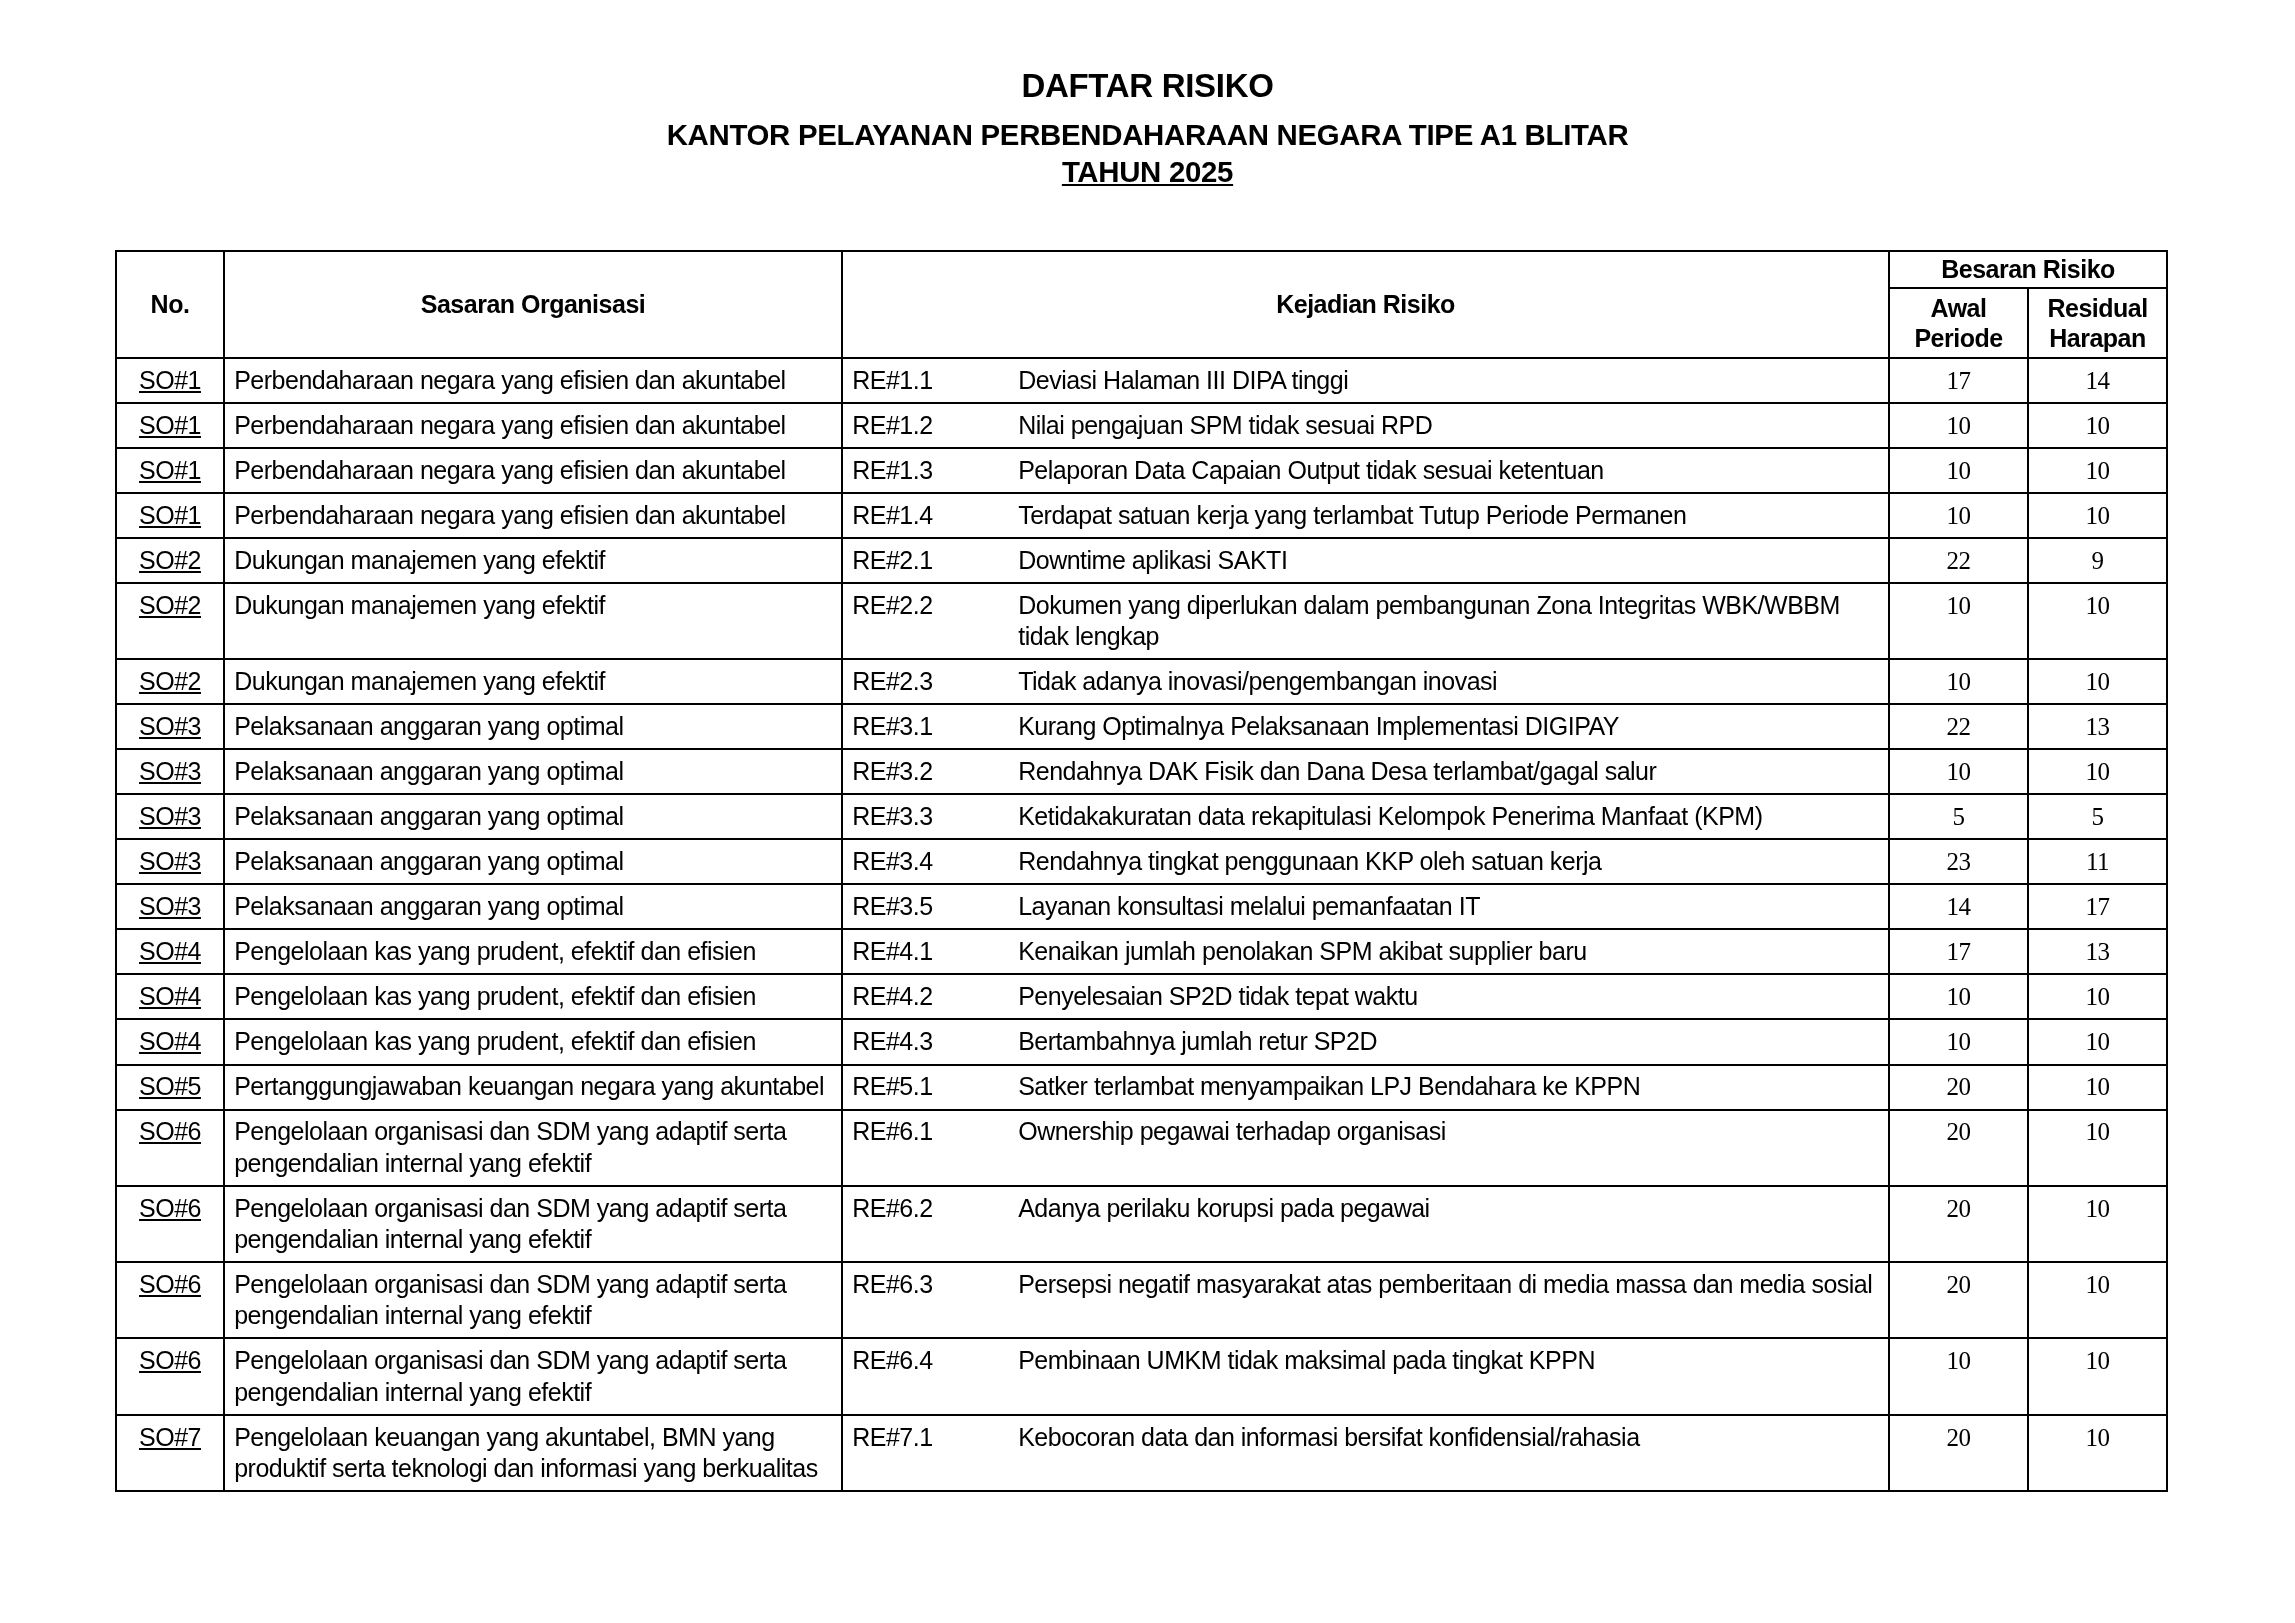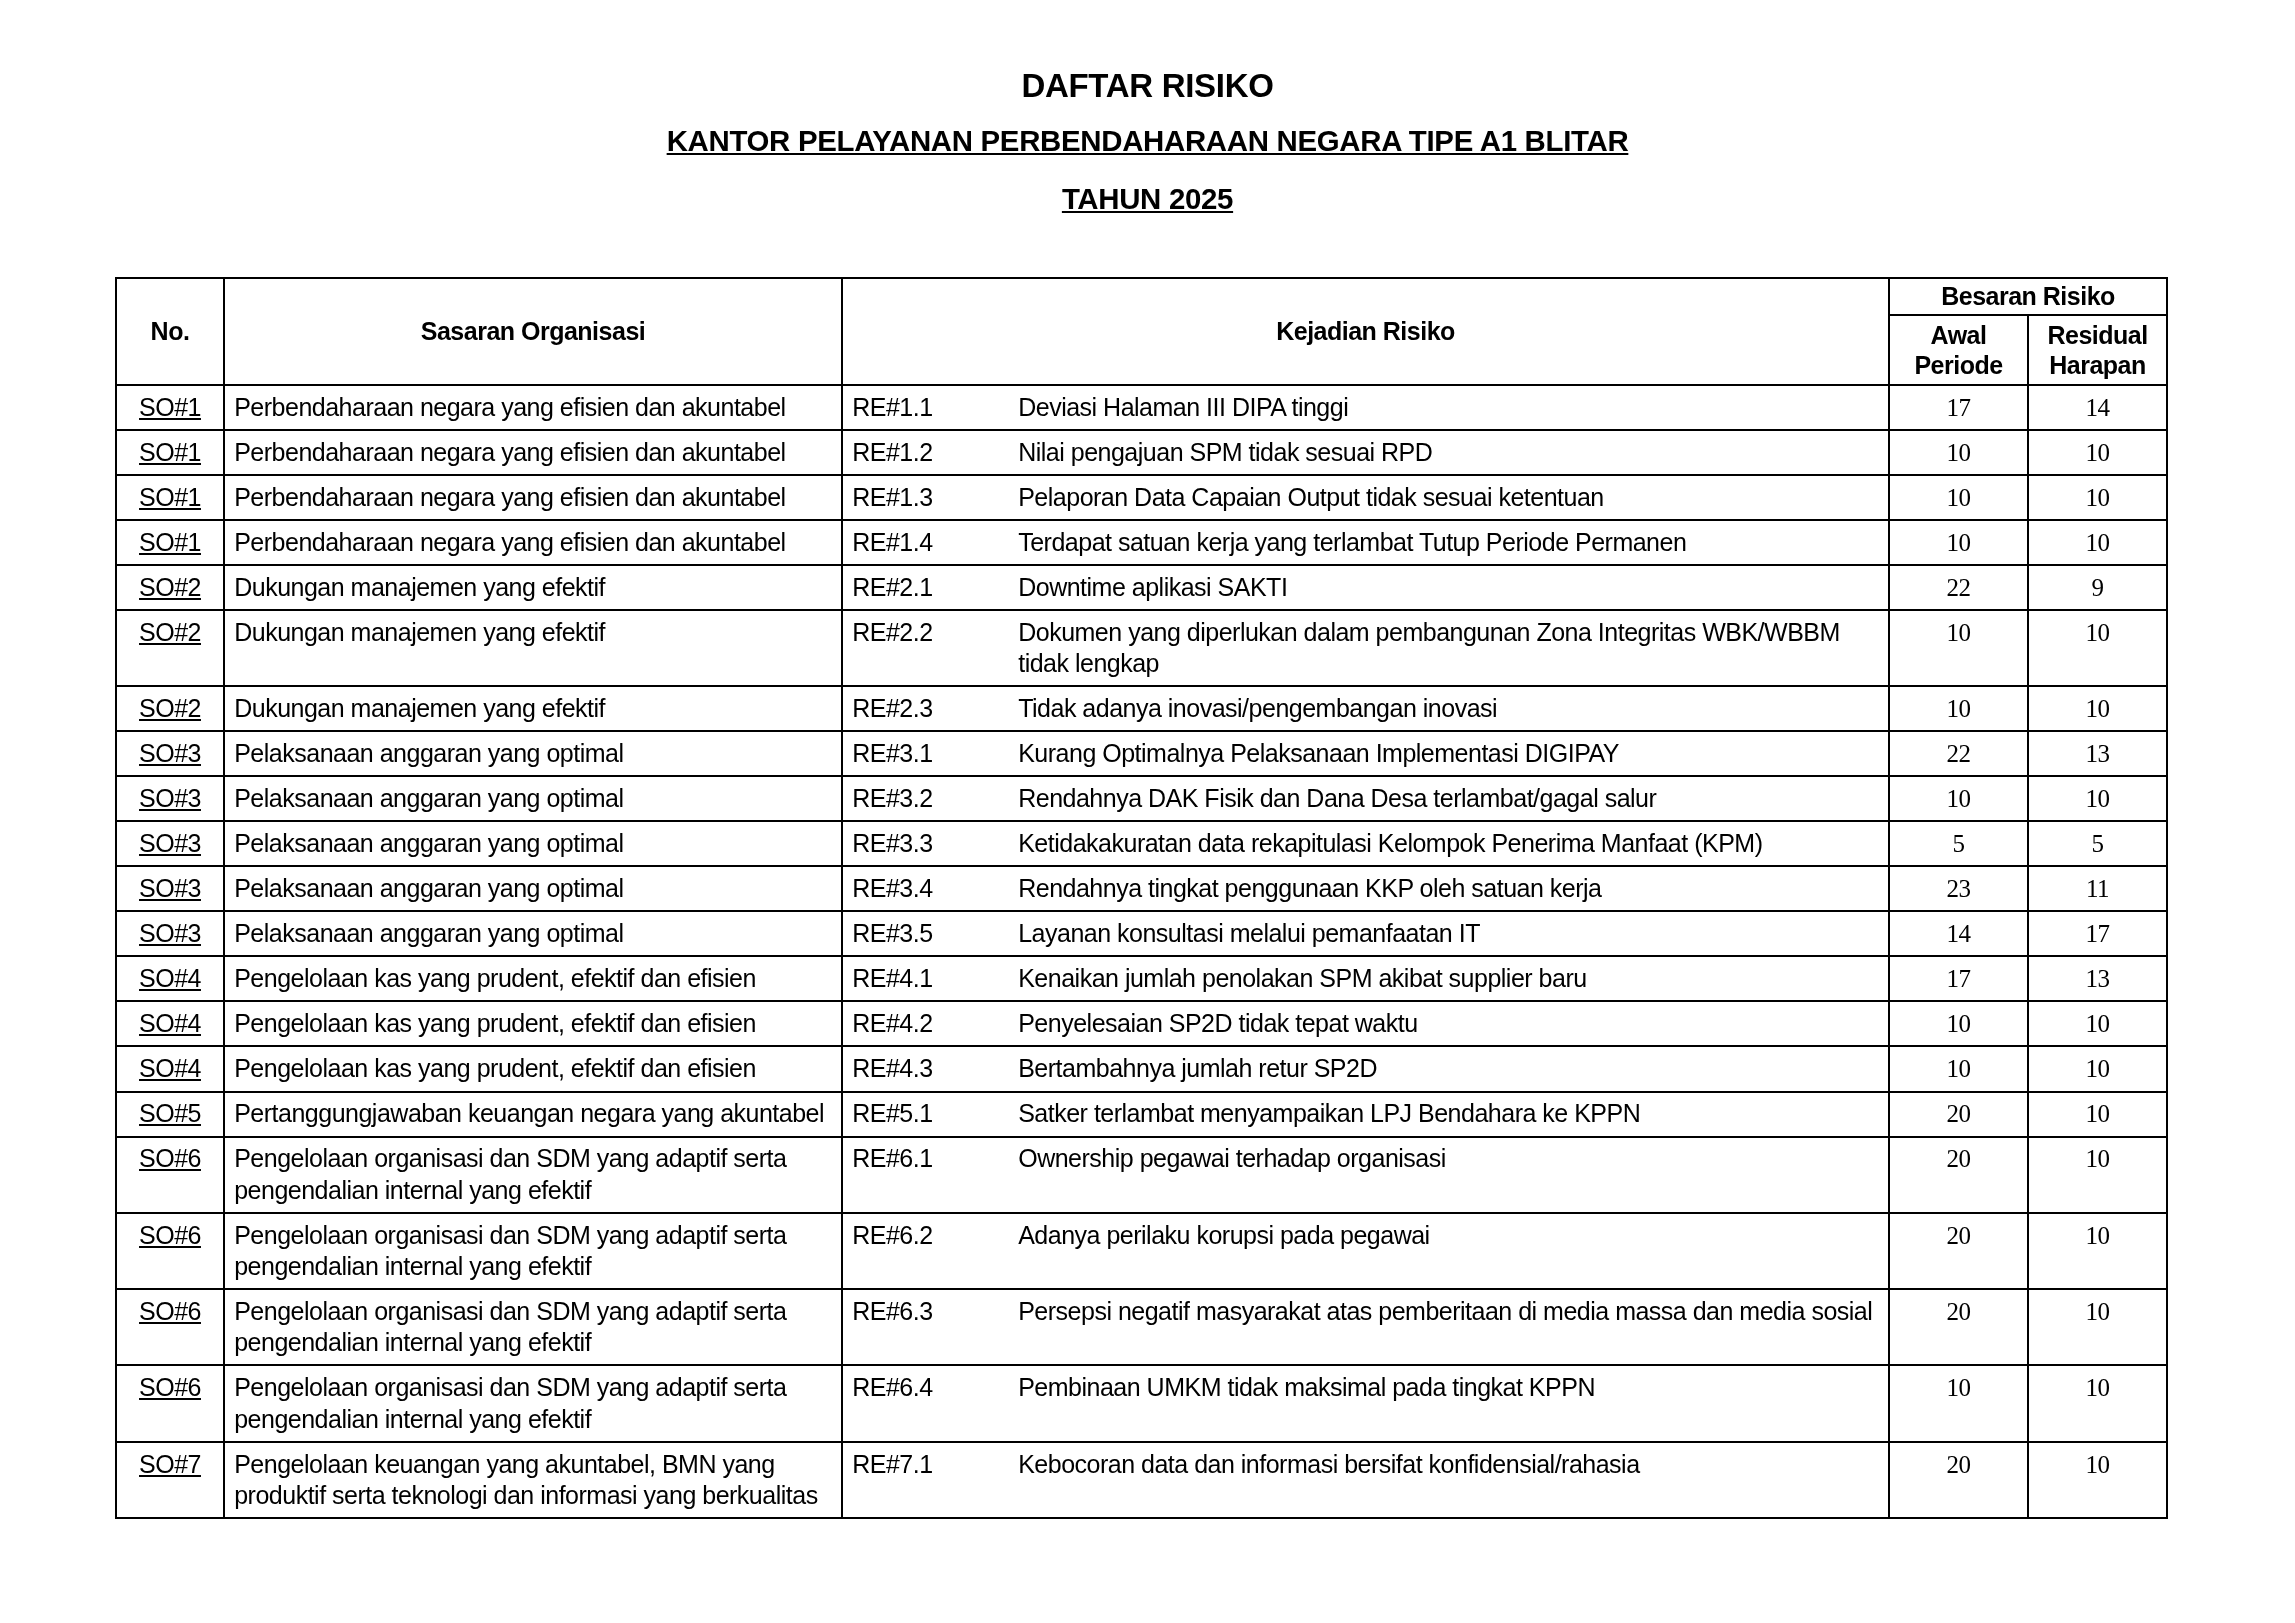--- a/index.html
+++ b/index.html
@@ -7,22 +7,22 @@
     position: relative;
     width: 2295px;
     height: 1623px;
     background: #ffffff;
     color: #000000;
     font-family: "Liberation Sans", sans-serif;
     box-sizing: border-box;
     overflow: hidden;
   }
   .titles { padding-top: 69px; text-align: center; letter-spacing: -0.3px; }
-  .title  { font-size: 33px; font-weight: bold; line-height: 1.0; margin-bottom: 24px; }
-  .subtitle { font-size: 29.4px; font-weight: bold; line-height: 1.0; margin-bottom: 29px; text-decoration: underline; }
+  .title  { font-size: 33px; font-weight: bold; line-height: 1.0; margin-bottom: 18px; }
+  .subtitle { font-size: 29.4px; font-weight: bold; line-height: 1.0; margin-bottom: 8px; }
   .yearline { font-size: 29.4px; font-weight: bold; line-height: 1.0; text-decoration: underline; }
 
   table.risk {
     border-collapse: collapse;
     table-layout: fixed;
     margin-left: 115px;
     margin-top: 63px;
     width: 2051px;
     letter-spacing: -0.5px;
   }

